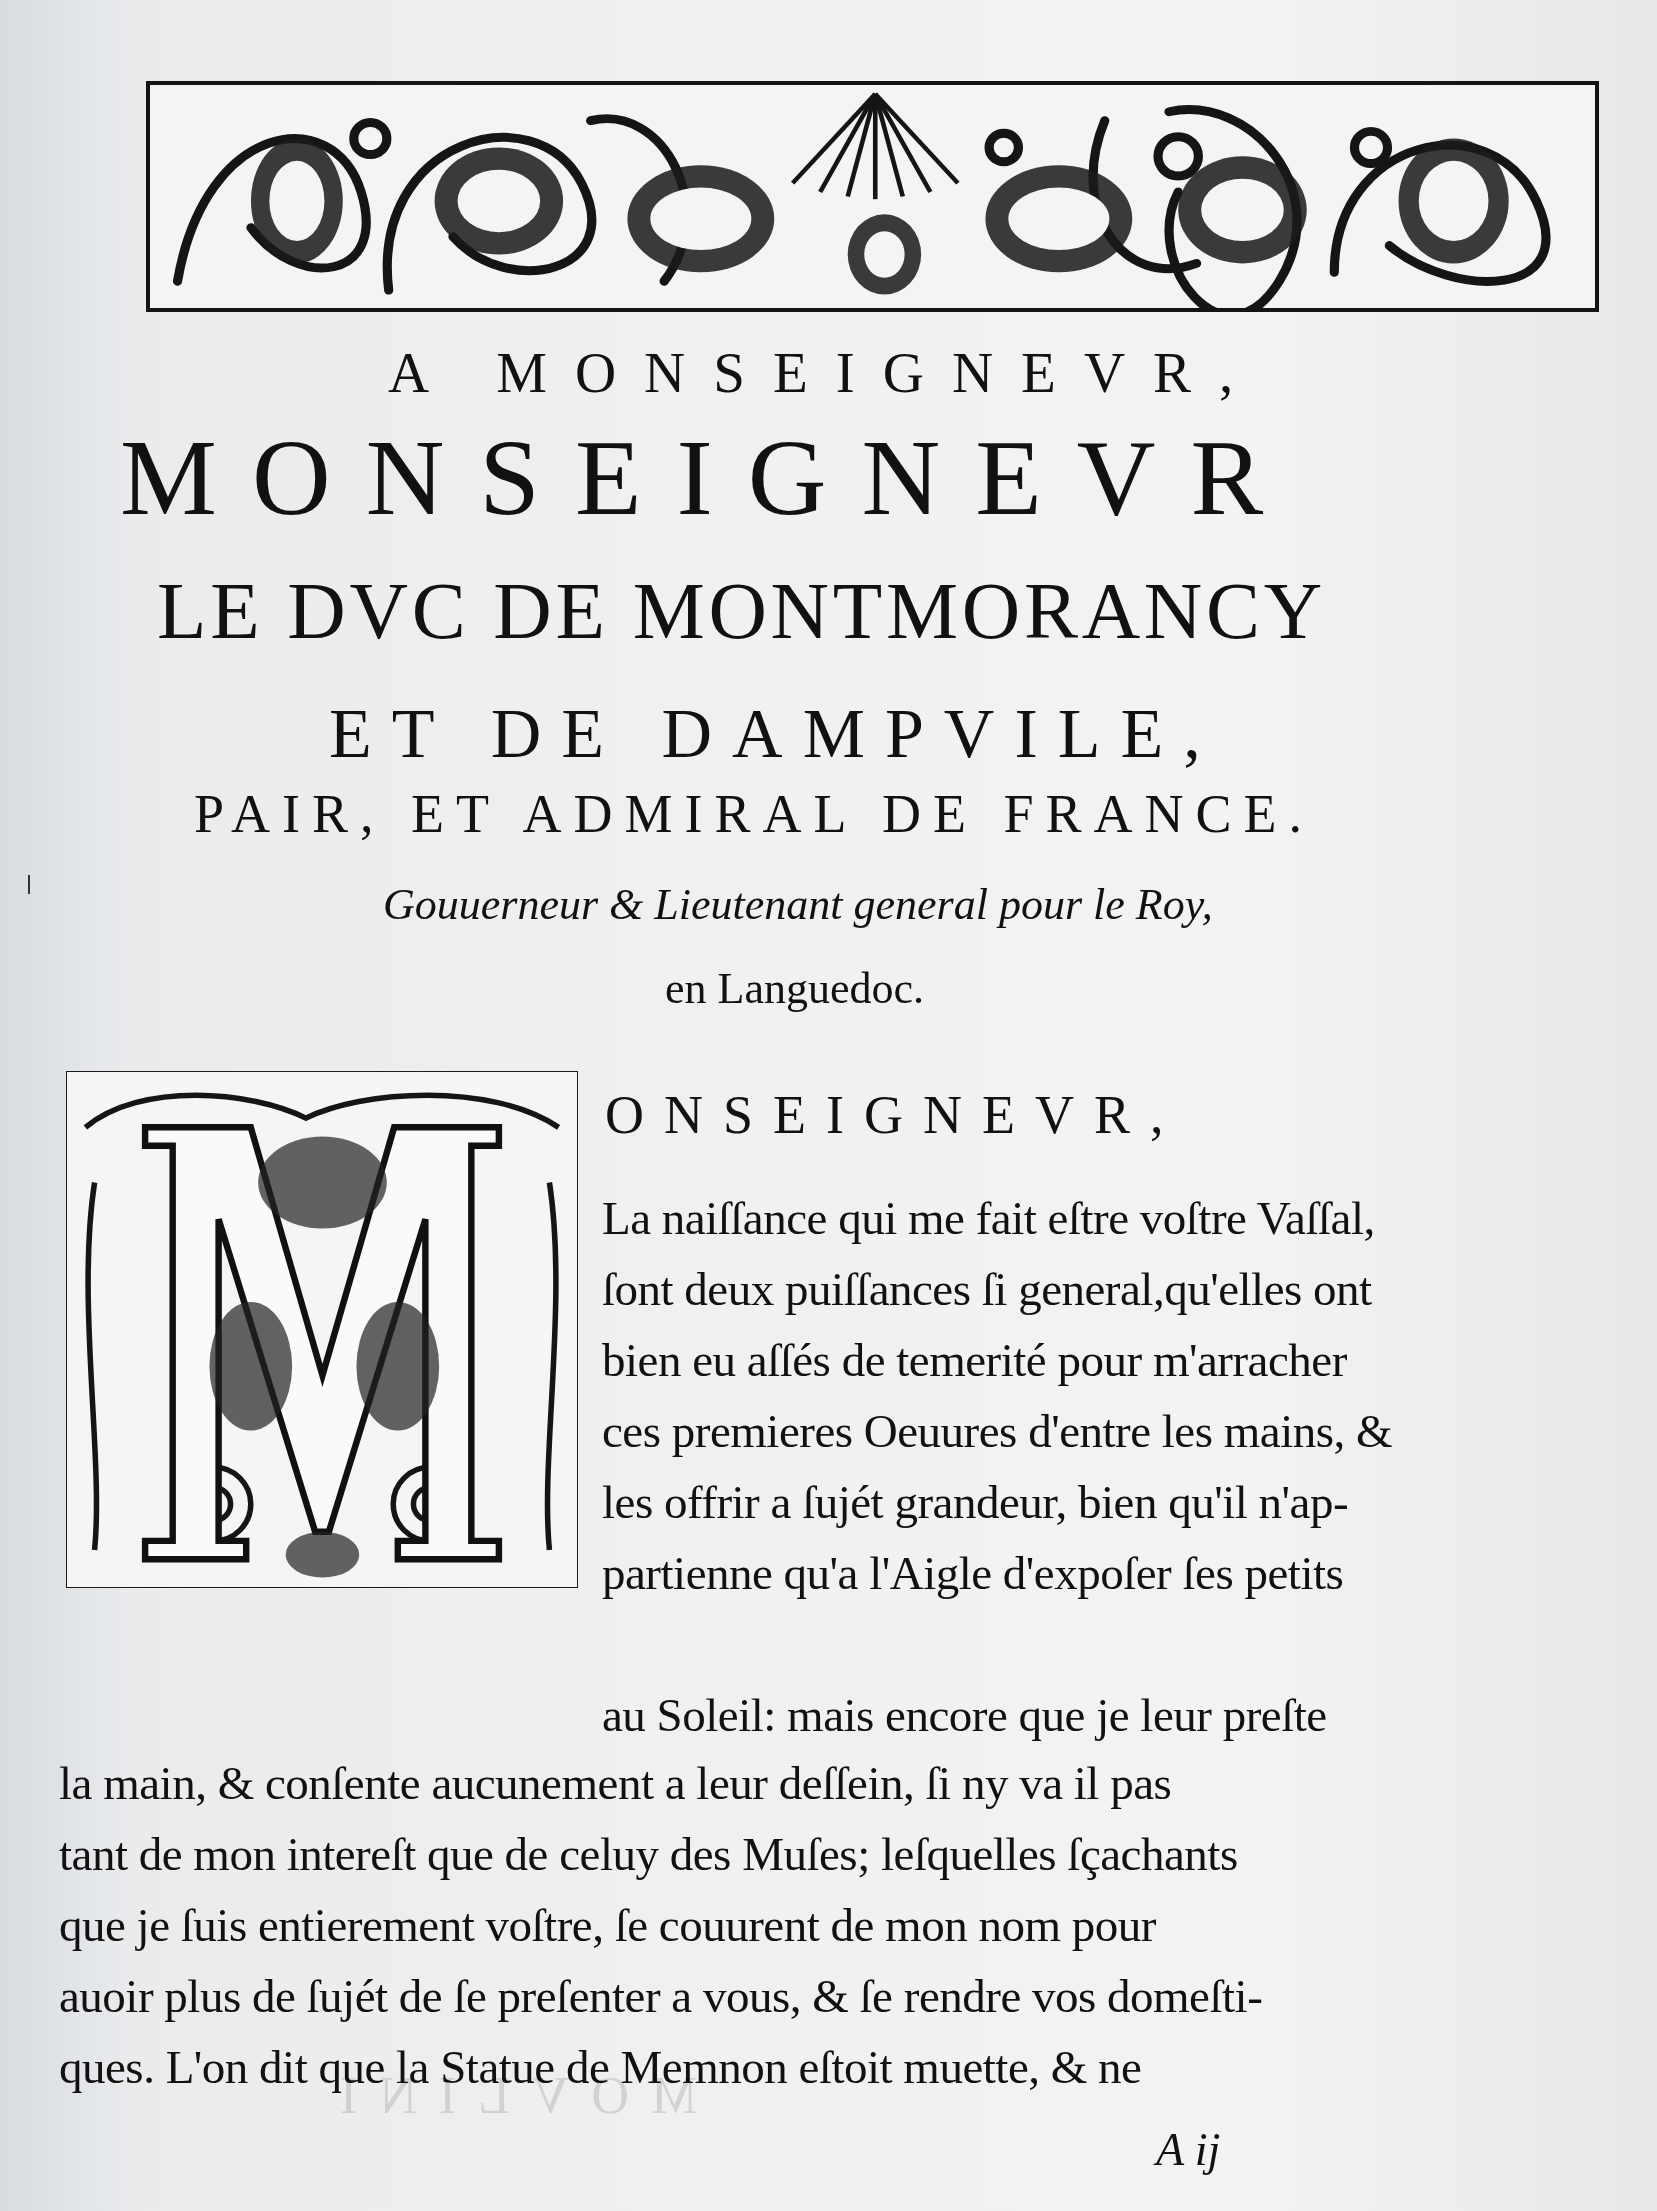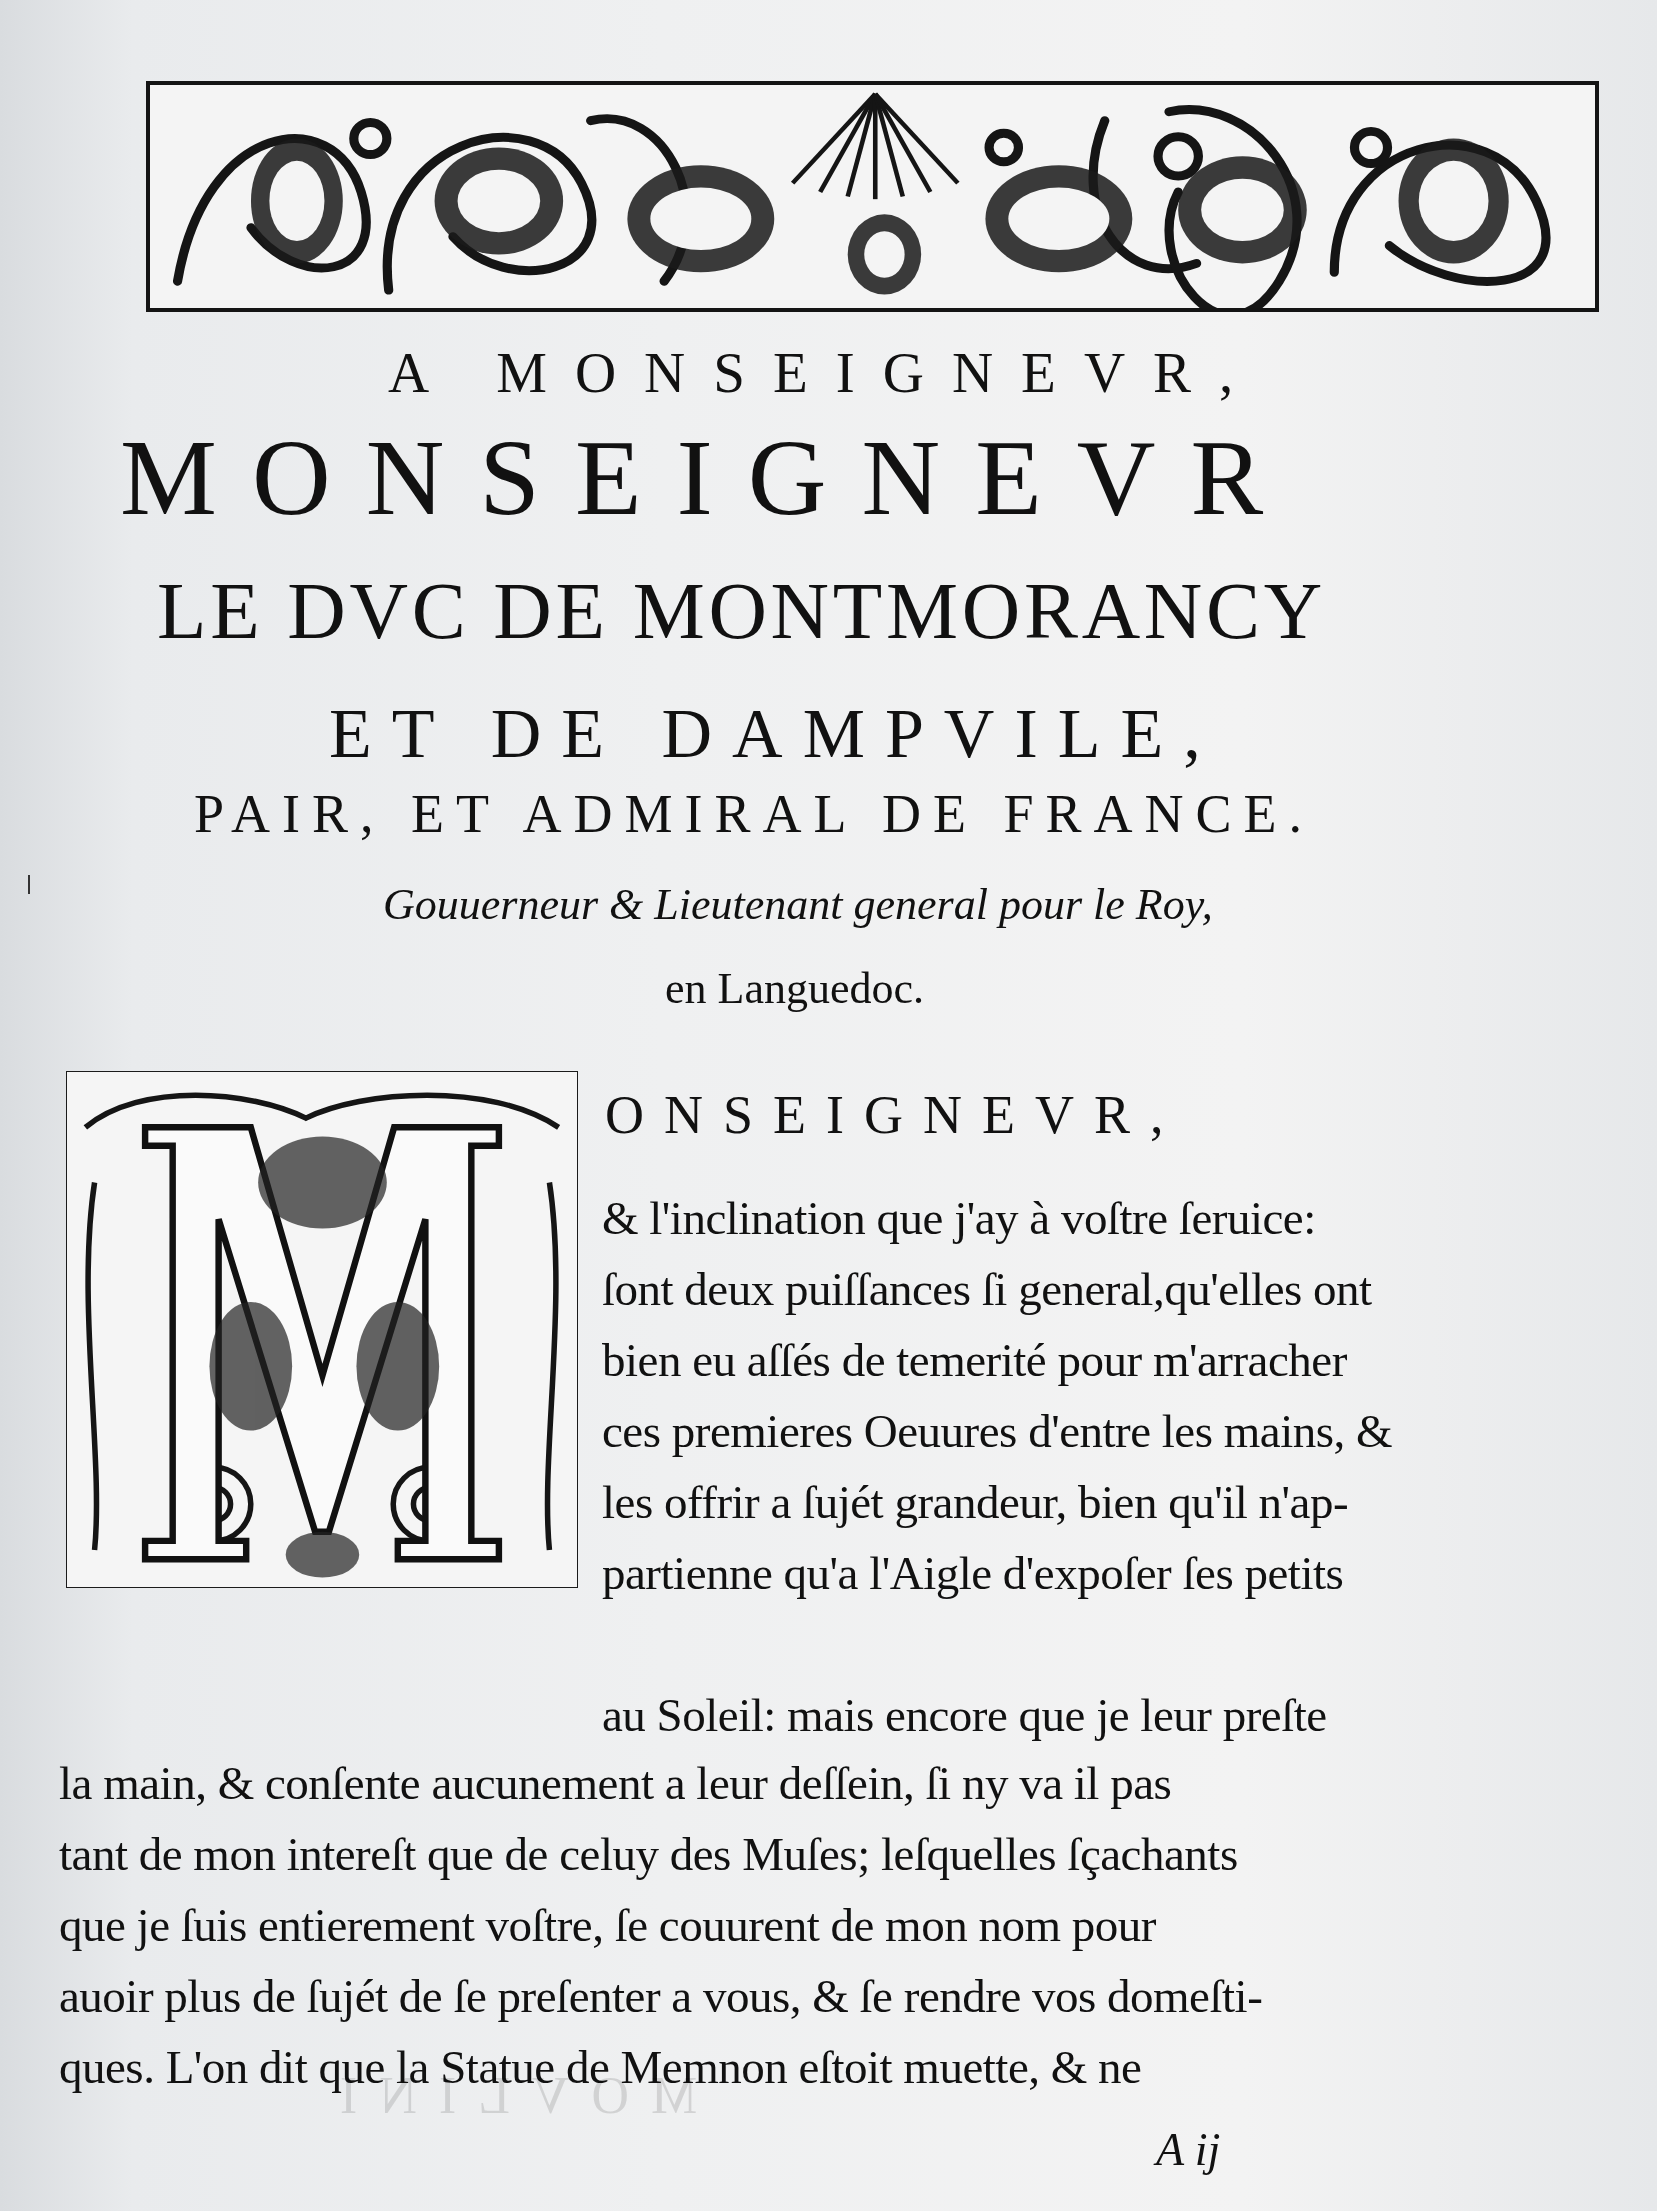--- a/index.html
+++ b/index.html
@@ -127,21 +127,21 @@
         <ellipse cx="200" cy="320" rx="45" ry="70"></ellipse>
         <ellipse cx="360" cy="320" rx="45" ry="70"></ellipse>
         <ellipse cx="278" cy="525" rx="40" ry="25"></ellipse>
       </g>
     </svg>
   </div>
 
   <div class="salutation">ONSEIGNEVR,</div>
 
   <div class="body-text indent">
-    <div>&amp; l'inclination que j'ay à voſtre ſeruice:</div>
+    <div>La naiſſance qui me fait eſtre voſtre Vaſſal,</div>
     <div>ſont deux puiſſances ſi general,qu'elles ont</div>
     <div>bien eu aſſés de temerité pour m'arracher</div>
     <div>ces premieres Oeuures d'entre les mains, &amp;</div>
     <div>les offrir a ſujét grandeur, bien qu'il n'ap-</div>
     <div>partienne qu'a l'Aigle d'expoſer ſes petits</div>
   </div>
   <div class="body-text" style="left:602px; top:1680px;">au Soleil: mais encore que je leur preſte</div>
 
   <div class="body-text" style="left:59px; top:1748px;">
     <div>la main, &amp; conſente aucunement a leur deſſein, ſi ny va il pas</div>

